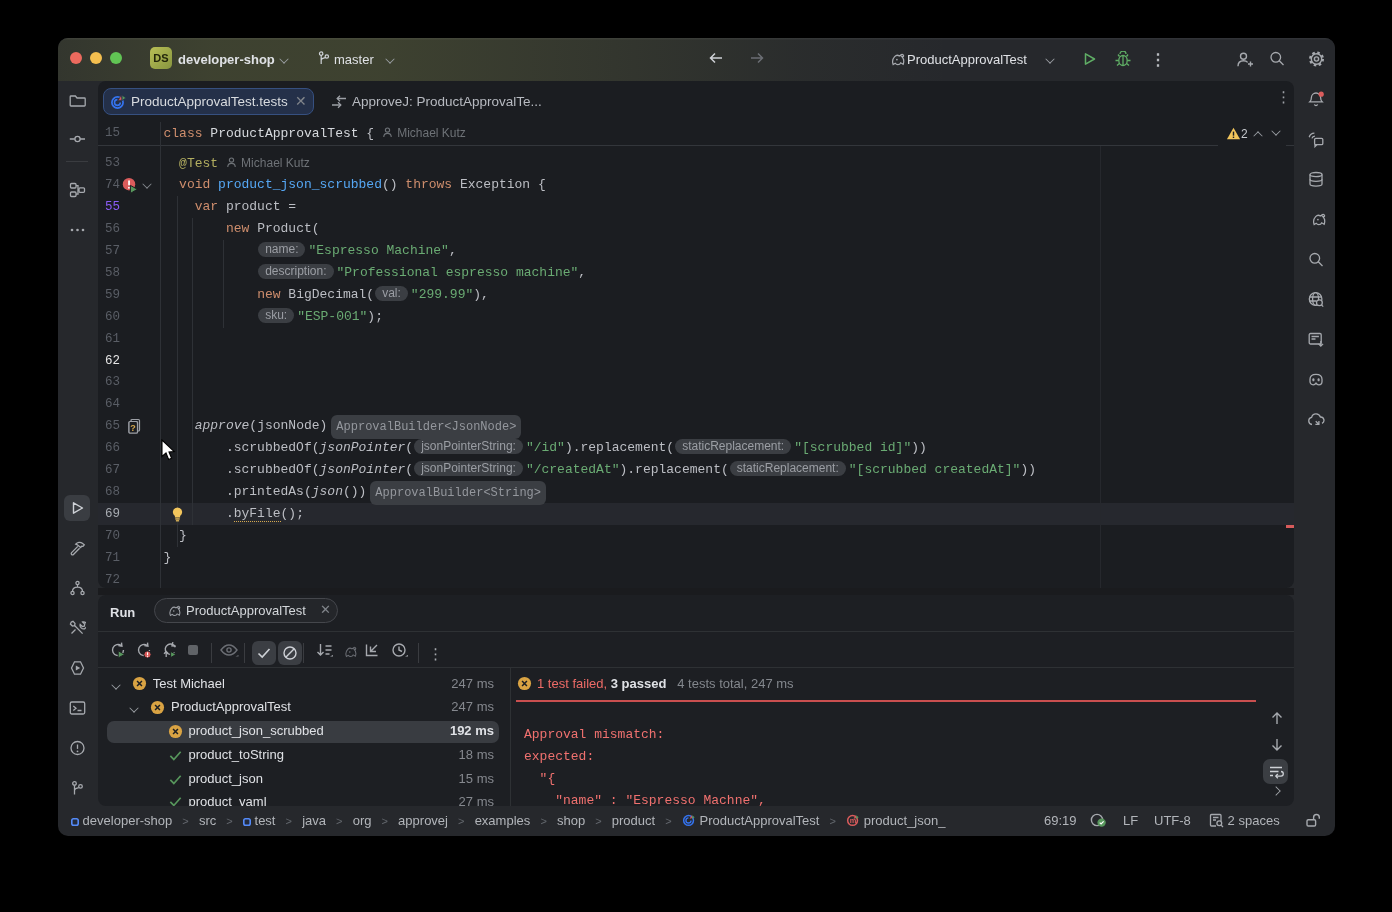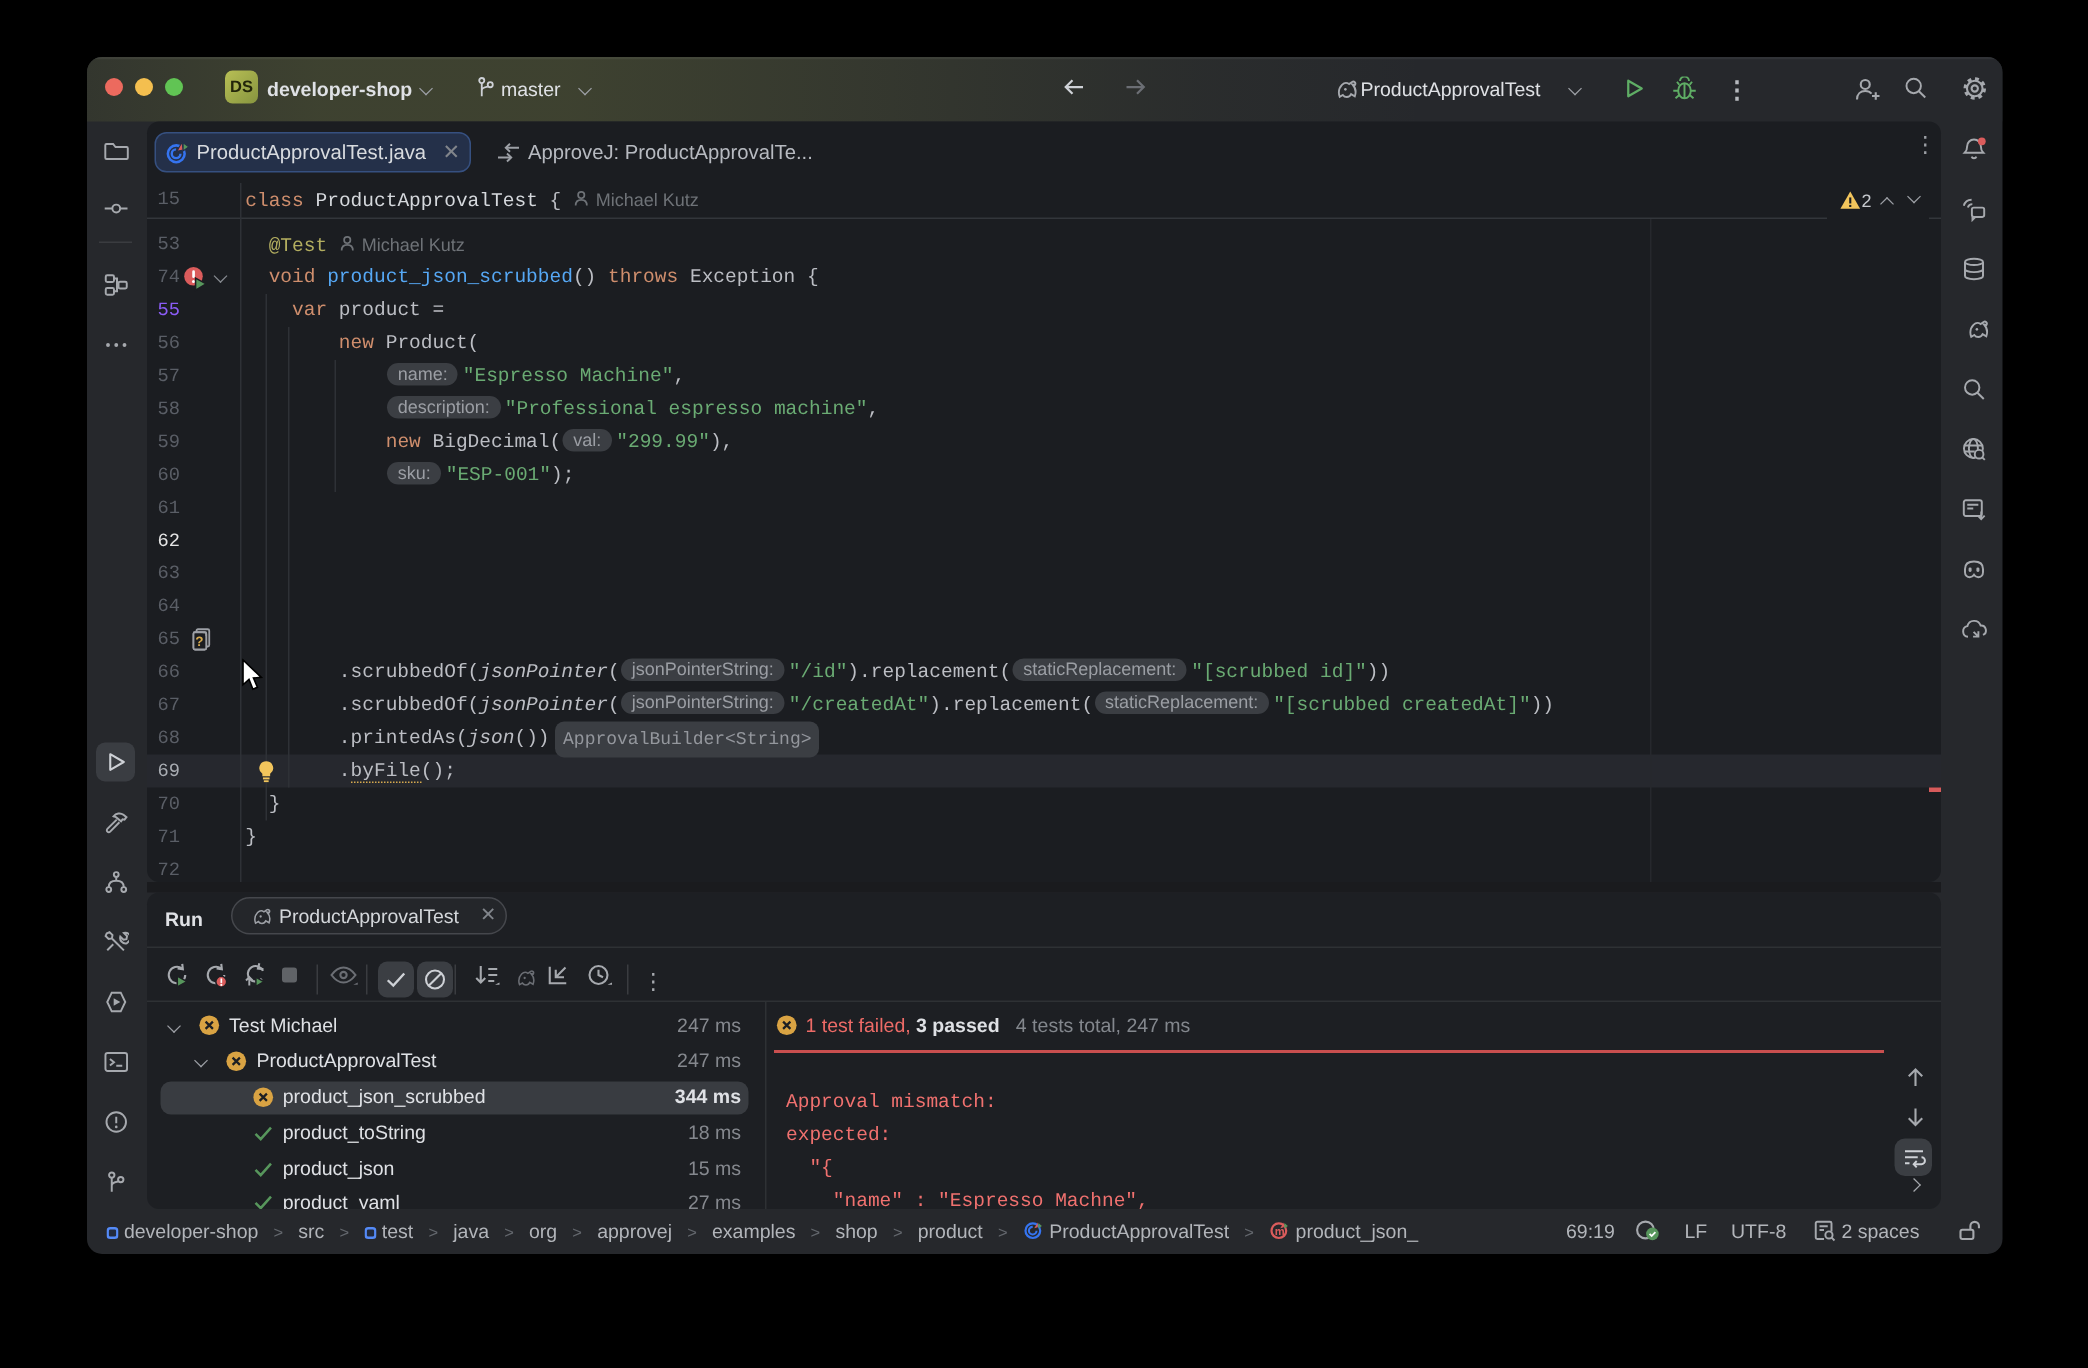--- a/index.html
+++ b/index.html
@@ -250,21 +250,21 @@
 
 <div class="ab" style="left:5px;top:7px;width:211px;height:27px;background:#243049;border:1px solid #365080;border-radius:8px"></div>
 <div class="ab" style="left:12px;top:13px">
         <svg width="16" height="16" viewBox="0 0 16 16">
           <circle cx="7.5" cy="8.5" r="5.6" fill="none" stroke="#3574f0" stroke-width="1.7"></circle>
           <path d="M10.3 8.5 a2.9 2.9 0 1 1 -2.9 -2.9" fill="none" stroke="#3574f0" stroke-width="1.6"></path>
           <path d="M11.3 0.8 L8.0 6.9 L12.1 6.0 Z" fill="#db5c5c" stroke="#243049" stroke-width="0.7"></path>
           <path d="M12.1 1.2 L12.1 6.6 L15.8 3.9 Z" fill="#57965c" stroke="#243049" stroke-width="0.7"></path>
         </svg>
       </div>
-<div class="ab" style="left:33px;top:7px;height:27px;line-height:27px;color:#d8dbdf;font-size:13.5px">ProductApprovalTest.java</div>
+<div class="ab" style="left:33px;top:7px;height:27px;line-height:27px;color:#d8dbdf;font-size:13.5px">ProductApprovalTest.tests</div>
 <div class="ab" style="left:197px;top:7px;height:27px;line-height:26px;color:#81858b;font-size:14px">✕</div>
 <div class="ab" style="left:233px;top:13px">
         <svg width="16" height="16" viewBox="0 0 16 16" fill="none" stroke="#9da0a6" stroke-width="1.3">
           <path d="M15 4.5 H6.5"></path>
           <path d="M9 1.8 L6.2 4.5 L9 7.2"></path>
           <path d="M1 11 H9.5"></path>
           <path d="M7 8.3 L9.8 11 L7 13.7"></path>
         </svg>
       </div>
 <div class="ab" style="left:254px;top:7px;height:27px;line-height:27px;color:#b7bac0;font-size:13.5px">ApproveJ: ProductApprovalTe...</div>
@@ -304,20 +304,21 @@
 <div class="cl" style="left:65.5px;top:180.9px">            <span class="ph">description:</span><span class="str">"Professional espresso machine"</span>,</div>
 <div class="ln" style="left:0;top:202.8px;color:#5a5e66">59</div>
 <div class="cl" style="left:65.5px;top:202.8px">            <span class="kw">new</span> BigDecimal(<span class="ph">val:</span><span class="str">"299.99"</span>),</div>
 <div class="ln" style="left:0;top:224.7px;color:#5a5e66">60</div>
 <div class="cl" style="left:65.5px;top:224.7px">            <span class="ph">sku:</span><span class="str">"ESP-001"</span>);</div>
 <div class="ln" style="left:0;top:246.60000000000002px;color:#5a5e66">61</div>
 <div class="ln" style="left:0;top:268.5px;color:#e5e5e5">62</div>
 <div class="ln" style="left:0;top:290.4px;color:#5a5e66">63</div>
 <div class="ln" style="left:0;top:312.3px;color:#5a5e66">64</div>
 <div class="ln" style="left:0;top:334.2px;color:#5a5e66">65</div>
+<div class="cl" style="left:65.5px;top:334.2px">    <span class="it">approve</span>(jsonNode)<span class="th">ApprovalBuilder&lt;JsonNode&gt;</span></div>
 <div class="ln" style="left:0;top:356.1px;color:#5a5e66">66</div>
 <div class="cl" style="left:65.5px;top:356.1px">        .scrubbedOf(<span class="it">jsonPointer</span>(<span class="ph">jsonPointerString:</span><span class="str">"/id"</span>).replacement(<span class="ph">staticReplacement:</span><span class="str">"[scrubbed id]"</span>))</div>
 <div class="ln" style="left:0;top:378.0px;color:#5a5e66">67</div>
 <div class="cl" style="left:65.5px;top:378.0px">        .scrubbedOf(<span class="it">jsonPointer</span>(<span class="ph">jsonPointerString:</span><span class="str">"/createdAt"</span>).replacement(<span class="ph">staticReplacement:</span><span class="str">"[scrubbed createdAt]"</span>))</div>
 <div class="ln" style="left:0;top:399.9px;color:#5a5e66">68</div>
 <div class="cl" style="left:65.5px;top:399.9px">        .printedAs(<span class="it">json</span>())<span class="th">ApprovalBuilder&lt;String&gt;</span></div>
 <div class="ln" style="left:0;top:421.8px;color:#a9adb3">69</div>
 <div class="cl" style="left:65.5px;top:421.8px">        .<span style="border-bottom:1px dotted #d5a94f">byFile</span>();</div>
 <div class="ln" style="left:0;top:443.7px;color:#5a5e66">70</div>
 <div class="cl" style="left:65.5px;top:443.7px">  }</div>
@@ -468,21 +469,21 @@
       </div>
       <div class="trow" style="left:73px;top:100px;color:#dfe1e5">ProductApprovalTest</div>
       <div class="tms" style="left:300px;top:100px;width:96px;font-weight:normal;color:#85888e">247 ms</div>
 <div class="ab" style="left:70px;top:128.8px">
         <svg width="15" height="15" viewBox="0 0 16 16">
           <circle cx="8" cy="8" r="7" fill="#d9a343"></circle>
           <path d="M5.4 5.4 L10.6 10.6 M10.6 5.4 L5.4 10.6" stroke="#1d1f23" stroke-width="1.6"></path>
         </svg>
       </div>
       <div class="trow" style="left:90.5px;top:124.3px;color:#dfe1e5">product_json_scrubbed</div>
-      <div class="tms" style="left:300px;top:124.3px;width:96px;font-weight:bold;color:#dfe1e5">344 ms</div>
+      <div class="tms" style="left:300px;top:124.3px;width:96px;font-weight:bold;color:#dfe1e5">192 ms</div>
 <div class="ab" style="left:70px;top:152.5px">
         <svg width="15" height="15" viewBox="0 0 16 16">
           <path d="M2.5 8.5 L6.2 12.2 L13.5 4" fill="none" stroke="#57965c" stroke-width="1.8"></path>
         </svg>
       </div>
       <div class="trow" style="left:90.5px;top:148px;color:#dfe1e5">product_toString</div>
       <div class="tms" style="left:300px;top:148px;width:96px;font-weight:normal;color:#85888e">18 ms</div>
 <div class="ab" style="left:70px;top:176.5px">
         <svg width="15" height="15" viewBox="0 0 16 16">
           <path d="M2.5 8.5 L6.2 12.2 L13.5 4" fill="none" stroke="#57965c" stroke-width="1.8"></path>

